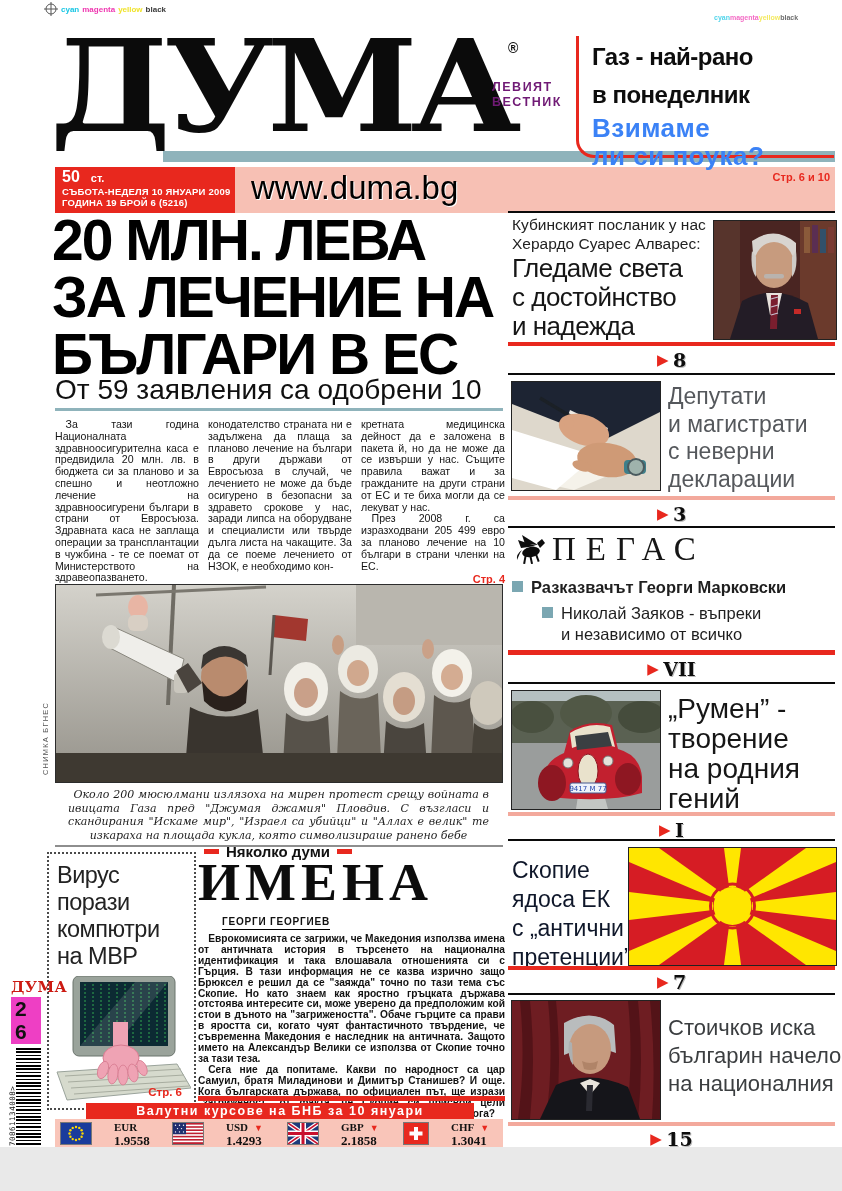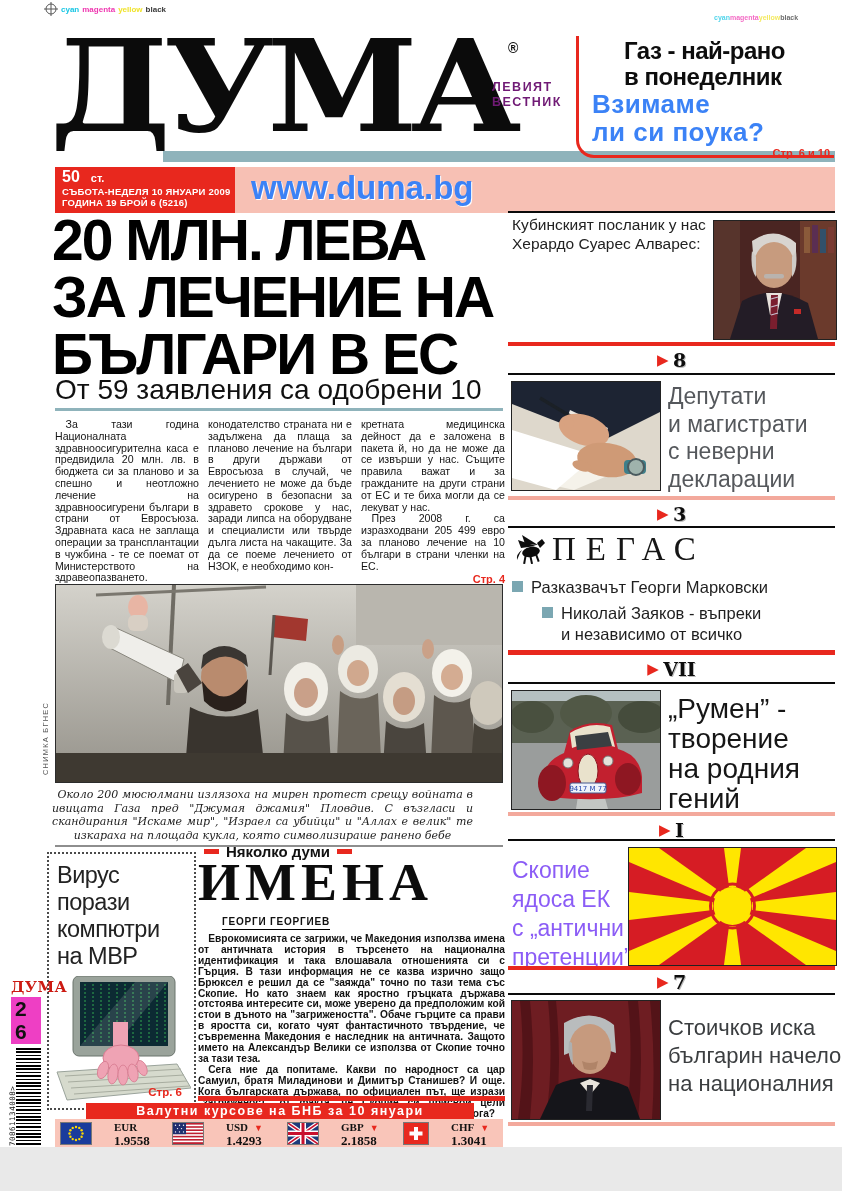--- a/index.html
+++ b/index.html
@@ -17,43 +17,43 @@
   #logo{left:50px;top:22px;font-family:"DejaVu Serif",serif;font-weight:900;font-size:136px;
         line-height:1;letter-spacing:-7px;color:#0b0b0b;transform:scaleY(.94);transform-origin:top left;}
   #logoreg{left:508px;top:40px;font-size:14px;font-weight:bold;}
   #tagline{left:492px;top:80px;font-size:12.5px;font-weight:bold;letter-spacing:1.5px;line-height:15px;color:#701a75;}
   #tealbar{left:163px;top:151px;width:672px;height:11px;background:#8fb3bb;}
   #redbox{left:55px;top:167px;width:180px;height:46px;background:#e8281e;color:#fff;padding:2px 0 0 7px;box-sizing:border-box;}
   #redbox .price{font-weight:bold;line-height:15px;}
   #redbox .price .big{font-size:16px;} #redbox .price .small{font-size:11px;margin-left:11px;}
   #redbox .mline{font-size:9.5px;font-weight:bold;line-height:11px;letter-spacing:.2px;}
   #pinkstrip{left:235px;top:167px;width:600px;height:46px;background:#f7c0b4;}
-  #website{left:251px;top:169px;font-size:33px;font-weight:bold;color:#3b82f6;text-shadow:1px 1px 0 #fff;text-align:right;}
+  #website{left:251px;top:169px;font-size:33px;font-weight:normal;color:#000000;text-shadow:1px 1px 0 #fff;text-align:right;}
 
   
   #teaserbox{left:576px;top:36px;width:258px;height:122px;border-left:3px solid #e8281e;
              border-bottom:3px solid #e8281e;border-bottom-left-radius:18px;padding:2px 0 0 13px;box-sizing:border-box;}
-  .teaser-black{font-size:24px;font-weight:bold;line-height:26px;letter-spacing:-.5px;color:#0d0d0d;margin-left:32px;}
+  .teaser-black{font-size:24px;font-weight:bold;line-height:38px;letter-spacing:-.5px;color:#0d0d0d;}
   .teaser-gray{font-size:26px;font-weight:bold;line-height:28px;color:#3b82f6;letter-spacing:.5px;}
   .teaser-ref{text-align:right;padding-right:4px;color:#e8281e;font-size:11px;font-weight:bold;margin-top:1px;}
 
   
   #headline{left:52px;top:211px;font-size:57px;font-weight:900;line-height:56px;letter-spacing:-2px;color:#000;
             transform:scaleY(1.02);transform-origin:top left;}
   #subhead{left:55px;top:374px;font-size:28px;color:#101010;}
   #tealrule{left:55px;top:408px;width:448px;height:3px;background:#8fb3bb;}
   #bodycols{left:55px;top:419px;width:450px;display:flex;gap:9px;}
   .col{width:144px;font-size:10.6px;line-height:11.8px;text-align:justify;color:#141414;}
   .colref{color:#e8281e;font-weight:bold;font-size:11px;text-align:right;margin-top:2px;}
 
   
   #mainphoto{left:55px;top:584px;width:448px;height:199px;border:1px solid #2c2c2c;box-sizing:border-box;}
   #photocredit{left:41px;top:775px;transform:rotate(-90deg);transform-origin:left top;
                font-size:7.5px;color:#555;letter-spacing:1.2px;}
-  #caption{left:52px;top:788px;width:421px;font-family:"DejaVu Serif",serif;font-style:italic;
+  #caption{left:68px;top:788px;width:421px;font-family:"DejaVu Serif",serif;font-style:italic;
            font-size:11px;line-height:13.6px;color:#1d1d1d;text-align:justify;text-align-last:center;}
   #caprule{left:55px;top:845px;width:448px;height:2px;background:#8e8e8e;}
 
   
   #virusbox{left:47px;top:852px;width:149px;height:258px;border:2px dotted #4a4a4a;box-sizing:border-box;padding:8px 4px 4px 8px;}
   #virusbox .vhead{font-size:23.5px;line-height:27px;color:#222;letter-spacing:-.5px;}
   #virusbox .vref{position:absolute;right:12px;bottom:10px;color:#e8281e;font-weight:bold;font-size:11.5px;}
   #virusart{position:absolute;left:6px;top:122px;}
 
   
@@ -95,24 +95,24 @@
   .marker .num{font-weight:900;font-size:19px;color:#0d0d0d;font-family:"DejaVu Serif",serif;
                text-shadow:1px 1px 0 #bbb;}
   .photo-frame{position:absolute;border:1px solid #222;line-height:0;box-sizing:content-box;}
   #sb1-kicker{left:512px;top:216px;font-size:15.5px;line-height:18.5px;color:#222;}
   #sb1-head{left:512px;top:254px;font-size:26px;line-height:29px;color:#161616;letter-spacing:-.5px;}
   #sb2-head{left:668px;top:383px;font-size:23px;line-height:27.5px;color:#55585c;}
   #sb3-logo{left:512px;top:531px;display:flex;align-items:center;gap:4px;}
   #sb3-word{font-family:"Liberation Serif",serif;font-size:33px;letter-spacing:10px;color:#161616;}
   .bullet-row{position:absolute;display:flex;gap:8px;font-size:16.5px;line-height:21px;color:#1f1f1f;}
   .bullet-sq{width:11px;height:11px;background:#7ba7b2;margin-top:4px;flex:none;}
-  #sb3-b1{left:512px;top:577px;}
+  #sb3-b1{left:512px;top:577px;font-weight:bold;}
   #sb3-b2{left:542px;top:603px;}
   #sb4-head{left:668px;top:694px;font-size:28px;line-height:30px;color:#161616;}
-  #sb5-head{left:512px;top:856px;font-size:23px;line-height:29px;color:#8b5cf6;}
+  #sb5-head{left:512px;top:856px;font-size:23px;line-height:29px;color:#0f172a;}
   #sb6-head{left:668px;top:1014px;font-size:22px;line-height:28px;color:#3b3e40;}
 </style>
 </head>
 <body>
 
 <div class="page">
 
   <div class="abs regwords" style="left:44px;top:2px;display:flex;align-items:center;gap:3px;">
     <svg width="14" height="14" viewBox="0 0 14 14">
         <circle cx="7" cy="7" r="5" fill="none" stroke="#555" stroke-width="1"></circle>
@@ -381,20 +381,23 @@
         <div class="coderow"><span>CHF</span><span class="arr">▼</span></div>
         <div class="val">1.3041</div>
       </span>
     </div>
   </div>
 
   <div class="sep" style="top:211px;"></div>
 
   <div id="sb1-kicker" class="abs pre">Кубинският посланик у нас
 Херардо Суарес Алварес:</div>
+  <div id="sb1-head" class="abs pre">Гледаме света
+с достойнство
+и надежда</div>
   <div class="photo-frame" style="left:713px;top:220px;">
     <svg width="122" height="118" viewBox="0 0 122 118">
       <rect width="122" height="118" fill="#4a2522"></rect>
       <rect x="86" width="36" height="118" fill="#6b3a2c"></rect>
       <rect x="90" y="6" width="6" height="26" fill="#8a5a3a"></rect>
         <rect x="98" y="4" width="6" height="28" fill="#5a2e52"></rect>
       <rect x="106" y="8" width="6" height="24" fill="#31506a"></rect>
         <rect x="114" y="6" width="6" height="26" fill="#7a3a32"></rect>
       <rect x="0" width="26" height="118" fill="#5c3a30" opacity=".7"></rect>
       <path d="M38,20 Q61,4 82,22 L82,44 Q60,32 40,44 Z" fill="#d8d4d0"></path>
@@ -557,14 +560,18 @@
       <path d="M70,60 Q78,64 86,60 L84,68 Q78,70 72,68 Z" fill="#b08468"></path>
       <path d="M28,118 L44,84 Q78,68 116,86 L128,118 Z" fill="#15151a"></path>
       <polygon points="68,82 78,78 88,82 78,94" fill="#e9e4dc"></polygon>
       <polygon points="75,84 81,84 80,110 74,110" fill="#2a2a31"></polygon>
     </svg>
   </div>
   <div id="sb6-head" class="abs pre">Стоичков иска
 българин начело
 на националния</div>
   <div class="rule-pink" style="top:1122px;"></div>
+  <div class="marker" style="top:1128px;">
+    <span class="tri">▶</span>
+    <span class="num">15</span>
+  </div>
 
 </div>
 
 </body></html>

